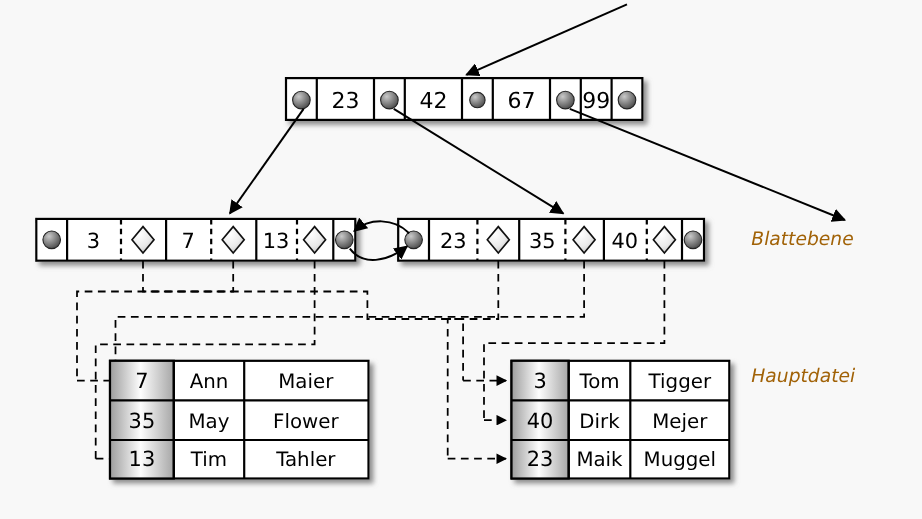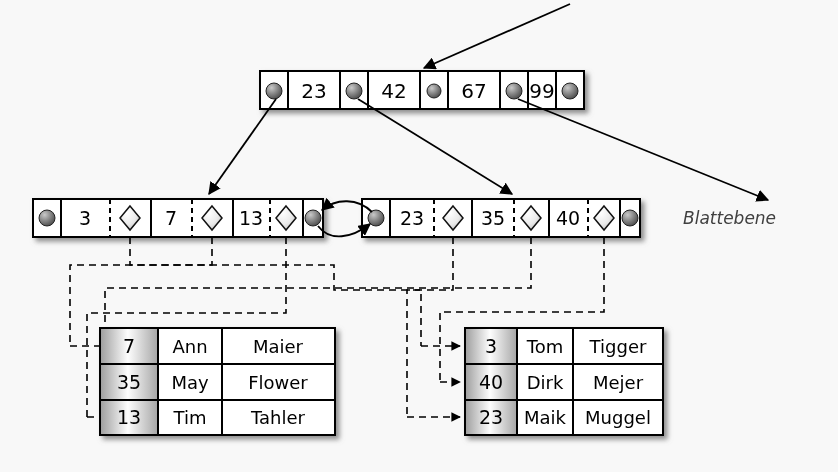--- a/index.html
+++ b/index.html
@@ -9,21 +9,21 @@
     font-family:"DejaVu Sans", sans-serif;
     overflow:hidden;
   }
   #stage{position:relative;width:838px;height:420px;}
   svg#canvas{position:absolute;left:0;top:0;width:838px;height:472px;}
   .lbl{
     position:absolute;
     font-family:"DejaVu Sans", sans-serif;
     font-style:italic;
     font-size:17px;
-    color:#404040;
+    color:#a16207;
     white-space:nowrap;
     text-align:right;
   }
 </style>
 </head>
 <body>
 
 <div id="stage">
 
   <svg id="canvas" viewBox="0 0 838 472">
@@ -217,14 +217,15 @@
       <g>
         <text x="491" y="424" text-anchor="middle" font-size="19" font-family="DejaVu Sans, sans-serif" fill="#000">23</text>
         <text x="545" y="424" text-anchor="middle" font-size="18" font-family="DejaVu Sans, sans-serif" fill="#000">Maik</text>
         <text x="618" y="424" text-anchor="middle" font-size="18" font-family="DejaVu Sans, sans-serif" fill="#000">Muggel</text>
       </g>
     </g>
 
   </svg>
 
   <div class="lbl" style="left:683px;top:208px;">Blattebene</div>
+  <div class="lbl" style="left:683px;top:332px;">Hauptdatei</div>
 
 </div>
 
 </body></html>

